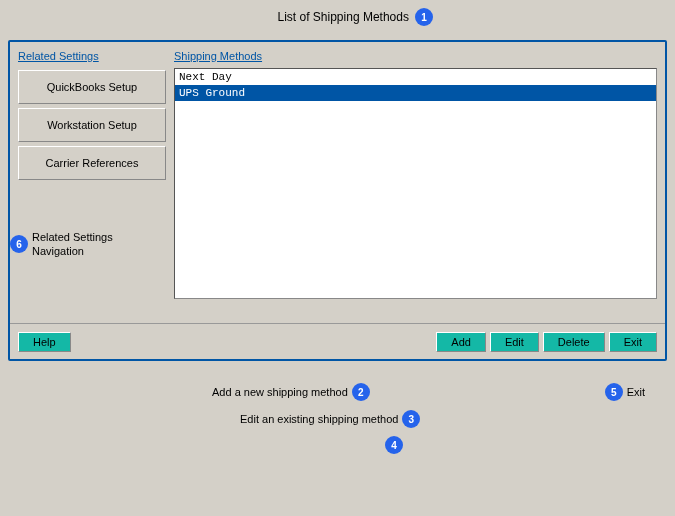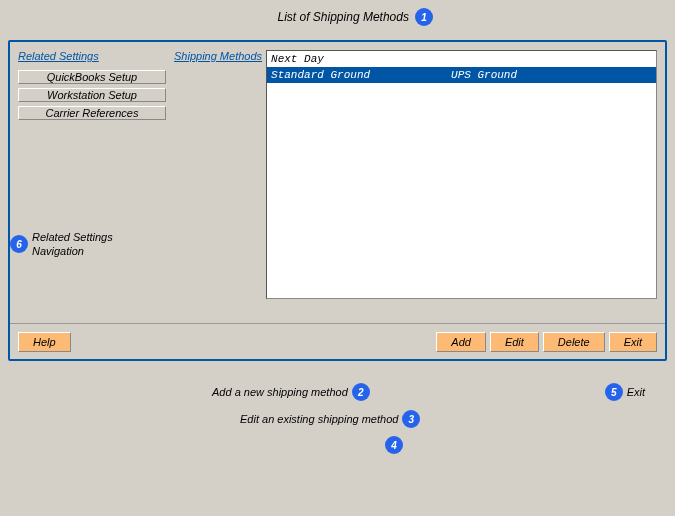--- a/index.html
+++ b/index.html
@@ -1,15 +1,15 @@
 <!DOCTYPE html>
 <html><head>
   <meta charset="utf-8">
   <style>
-    * { box-sizing: border-box; margin: 0; padding: 0; font-style: italic; }
+    * { box-sizing: border-box; margin: 0; padding: 0; }
     body {
       font-family: Arial, sans-serif;
       font-size: 12px;
       background: #d4d0c8;
       width: 675px;
       height: 516px;
       position: relative;
       overflow: hidden;
     }
 
@@ -81,37 +81,37 @@
     .left-panel-title {
       font-size: 11px;
       color: #0055a5;
       text-decoration: underline;
       margin-bottom: 4px;
     }
 
     .nav-button {
       display: block;
       width: 100%;
-      padding: 0 6px;
+      padding: 10px 6px;
       background: #d4d0c8;
       border: 1px solid #888;
       border-top-color: #fff;
       border-left-color: #fff;
       cursor: pointer;
       text-align: center;
       font-size: 11px;
       font-family: Arial, sans-serif;
       color: #000;
     }
 
     
     .right-panel {
       flex: 1;
       display: flex;
-      flex-direction: row;
+      flex-direction: column;
       gap: 4px;
     }
 
     .right-panel-title {
       font-size: 11px;
       color: #0055a5;
       text-decoration: underline;
       margin-bottom: 2px;
     }
 
@@ -159,21 +159,21 @@
       background: #d4d0c8;
       display: flex;
       align-items: center;
       padding: 0 8px;
       border-top: 1px solid #999;
       gap: 4px;
     }
 
     .footer-btn {
       padding: 3px 14px;
-      background: #fdba74;
+      background: #14b8a6;
       border: 1px solid #888;
       border-top-color: #fff;
       border-left-color: #fff;
       cursor: pointer;
       font-size: 11px;
       font-family: Arial, sans-serif;
     }
 
     .spacer { flex: 1; }
   </style>
@@ -196,21 +196,20 @@
       <button class="nav-button">Carrier References</button>
     </div>
 
     <div class="right-panel">
       <div class="right-panel-title">Shipping Methods</div>
       <div class="table-area">
         <div class="table-row">
           <span class="col1">Next Day</span>
         </div>
         <div class="table-row selected">
-          <span class="col1">Standard Ground</span>
           <span class="col2">UPS Ground</span>
         </div>
       </div>
     </div>
   </div>
 
   <div class="dialog-footer">
     <button class="footer-btn">Help</button>
     <div class="spacer"></div>
     <button class="footer-btn">Add</button>

